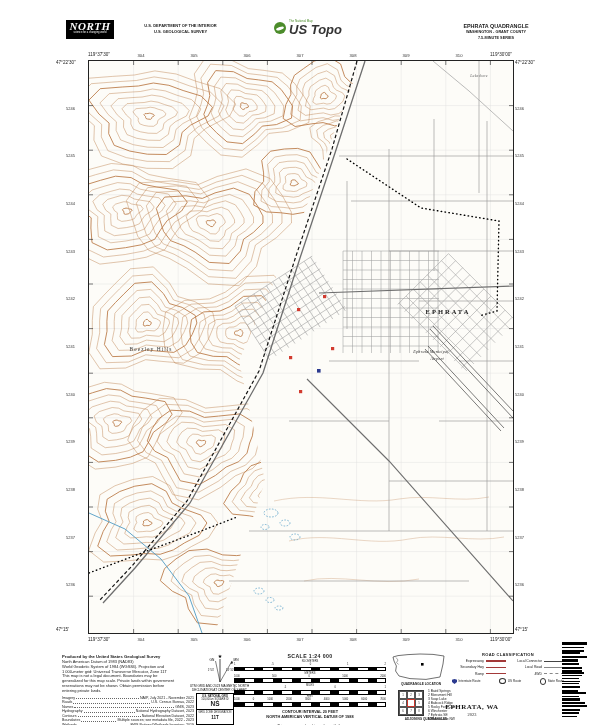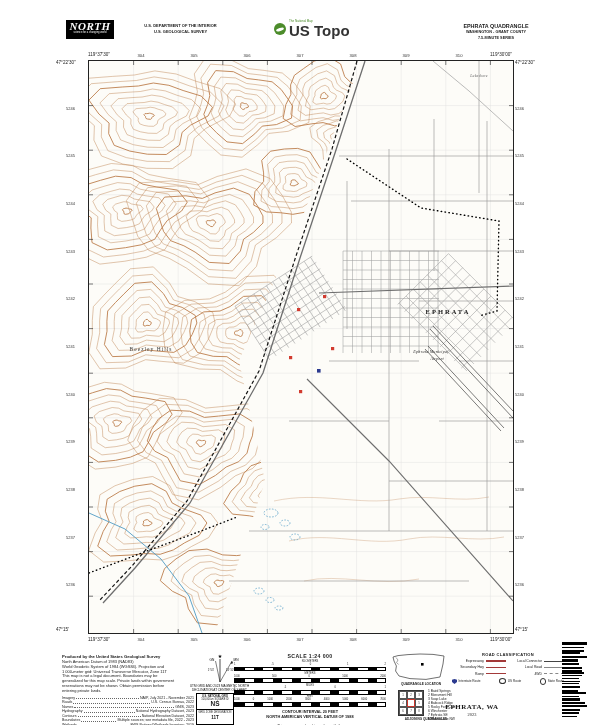--- a/index.html
+++ b/index.html
@@ -11,21 +11,21 @@
             text-align:center;line-height:1;}
   .usgs-box .t{font-family:"Liberation Serif",serif;font-style:italic;font-weight:bold;
                font-size:11px;letter-spacing:.5px;padding-top:1px;}
   .usgs-box .s{font-size:2.6px;}
   .dept{left:118px;top:23px;width:125px;text-align:center;font-size:4px;font-weight:bold;line-height:1.45;}
   .ustopo{left:274px;top:20px;display:flex;align-items:center;gap:3px;}
   .ustopo .ball{width:12px;height:12px;border-radius:50%;background:#4c8c2b;position:relative;}
   .ustopo .ball:after{content:"";position:absolute;left:2px;top:5px;width:8px;height:3px;
             border-radius:50%;background:#fff;transform:rotate(-18deg);}
   .ustopo .tn{font-size:3px;color:#4c8c2b;line-height:1.1;}
-  .ustopo .br{font-size:15px;font-weight:bold;color:#333;line-height:1;}
+  .ustopo .br{font-size:13px;font-weight:bold;color:#333;line-height:1;font-style:italic;}
   .quadblk{left:398px;top:22px;width:196px;text-align:center;line-height:1.5;}
   .quadblk .q1{font-size:5.4px;font-weight:bold;}
   .quadblk .q2,.quadblk .q3{font-size:3.8px;font-weight:bold;color:#222;}
   
   .mapframe{left:88px;top:60px;width:424px;height:572px;border:1px solid #222;background:#fdfcf8;}
   .mapframe svg{display:block;}
   
   .corner{font-size:4.6px;color:#222;white-space:nowrap;}
   .tickrow{left:88px;width:424px;height:6px;font-size:4.2px;color:#333;}
   .tickrow span{position:absolute;transform:translateX(-50%);}

